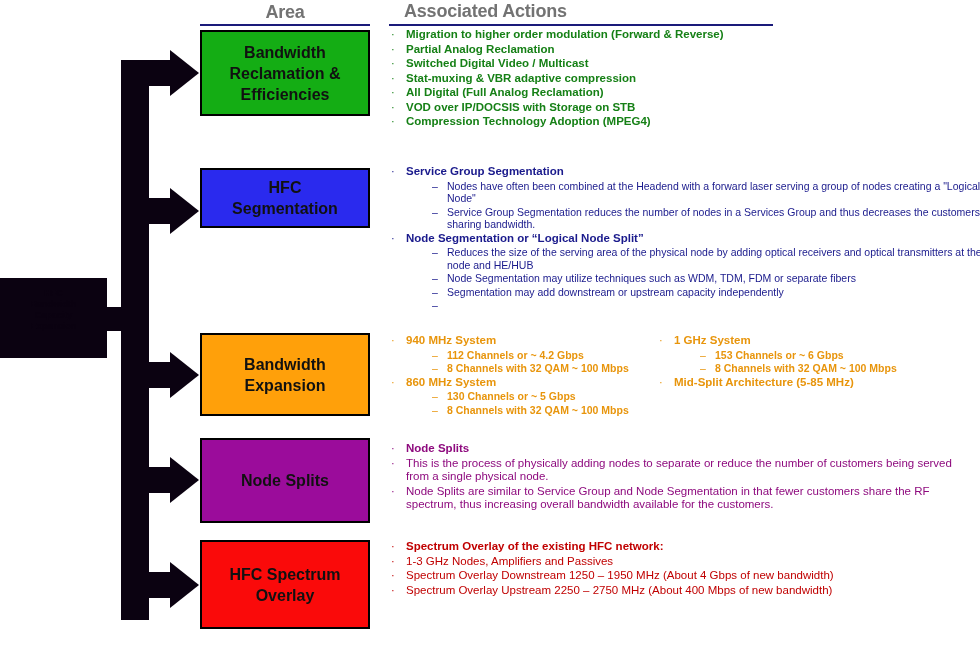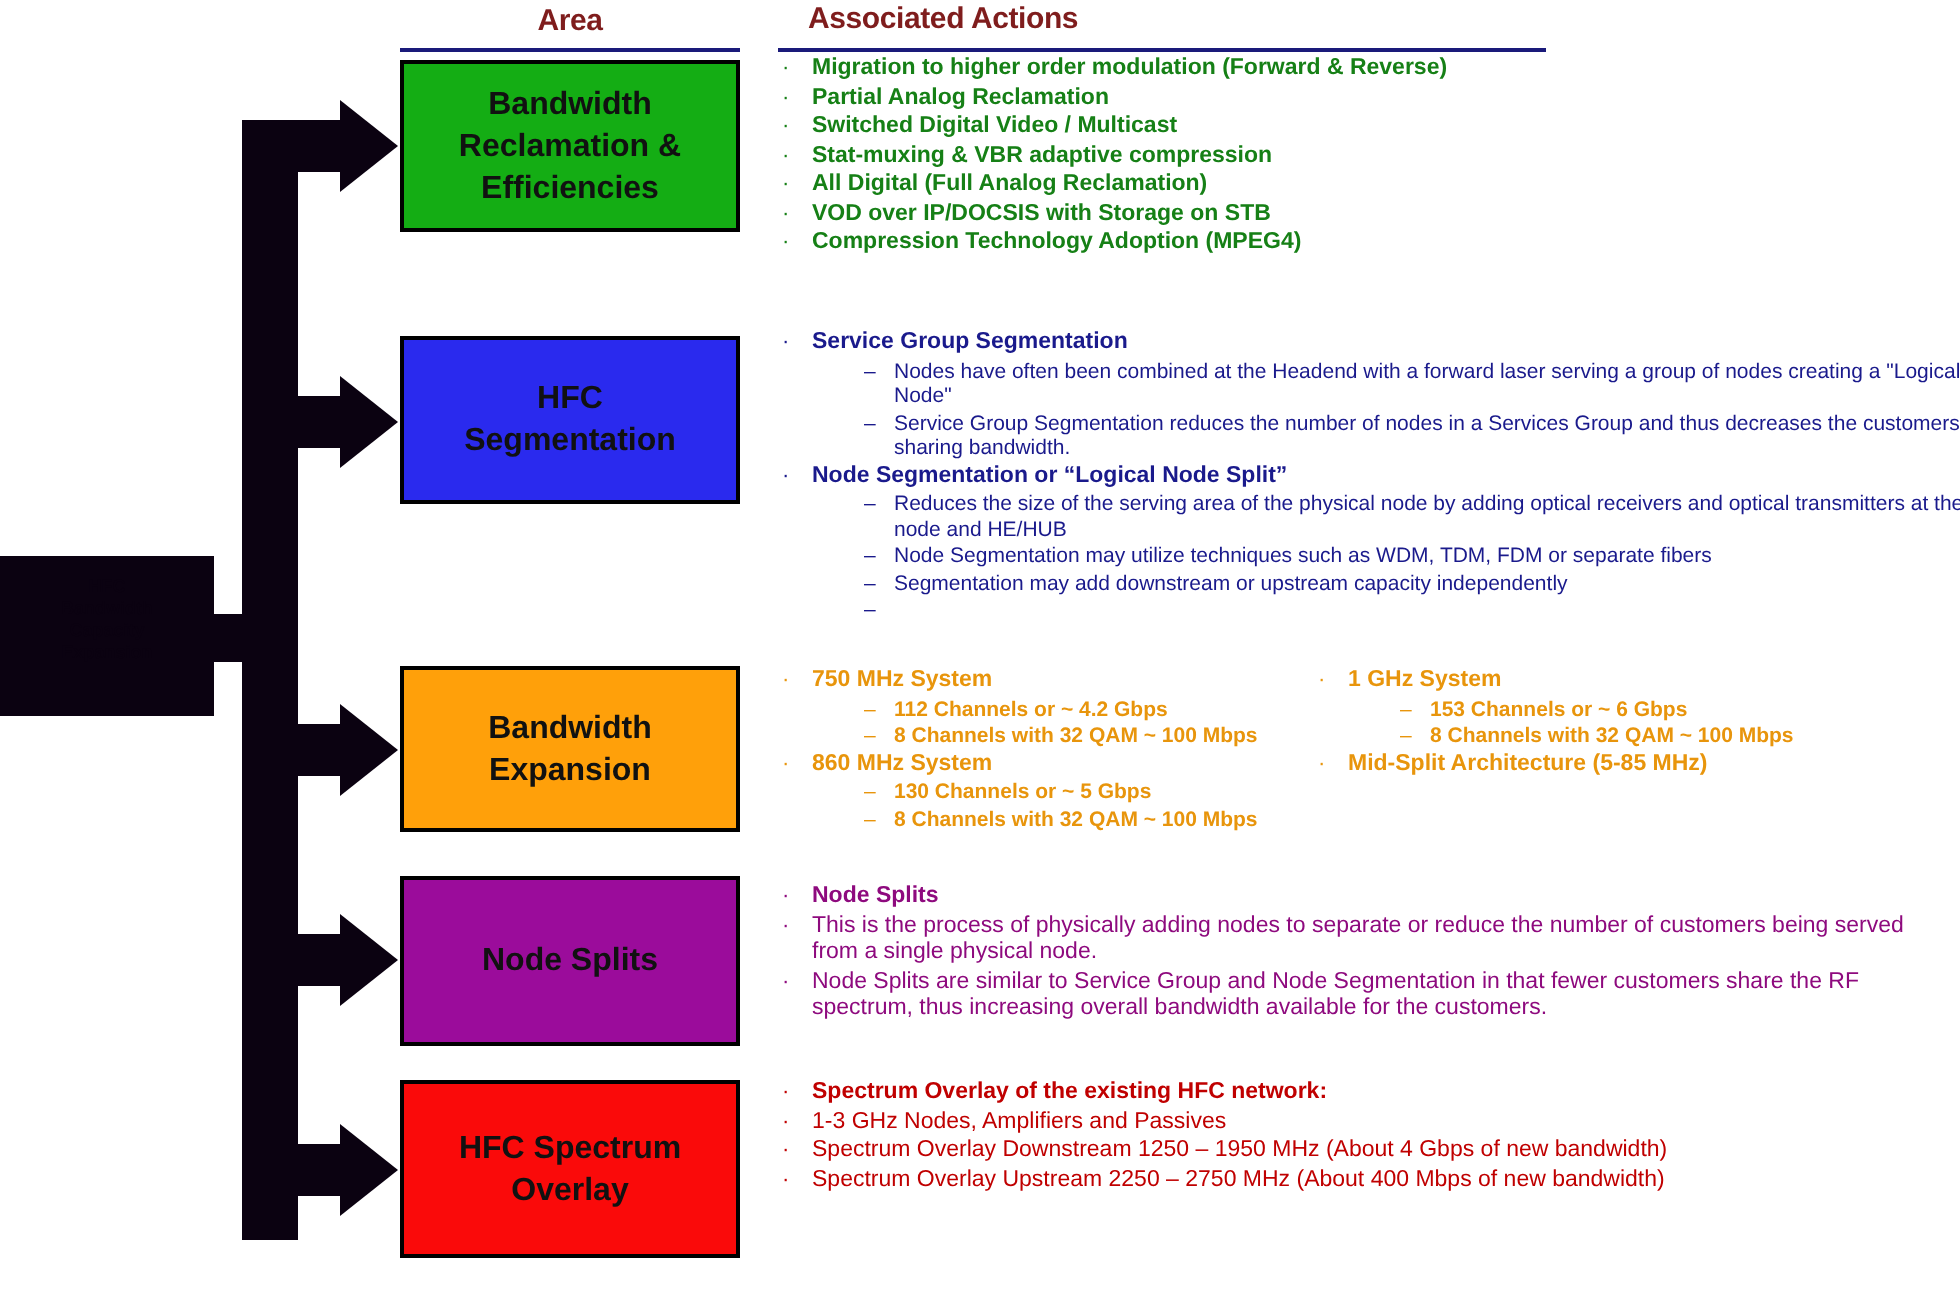--- a/index.html
+++ b/index.html
@@ -11,23 +11,23 @@
     width: 980px;
     height: 654px;
     position: relative;
     overflow: hidden;
     font-family: "Liberation Sans", sans-serif;
   }
 
   
   .col-title {
     position: absolute;
-    font-size: 15px;
+    font-size: 18px;
     font-weight: bold;
-    color: #7f1d1d;
+    color: #737373;
     letter-spacing: -0.2px;
     white-space: nowrap;
   }
   #area-title   { left: 200px; top: 2px; width: 170px; text-align: center; }
   #actions-title{ left: 404px; top: 1px; }
 
   .rule {
     position: absolute;
     height: 2px;
     background: #1a1a7a;
@@ -188,21 +188,21 @@
     <div class="arrow" style="top: 562px;">
       <div class="shaft"></div>
       <div class="head"></div>
     </div>
   </div>
 
 <div id="areas-layer">
     <div class="area-box" style="top: 30px; height: 86px; background: rgb(20, 173, 20);"><span>Bandwidth
 Reclamation &amp;
 Efficiencies</span></div>
-    <div class="area-box" style="top: 168px; height: 84px; background: rgb(42, 42, 238);"><span>HFC
+    <div class="area-box" style="top: 168px; height: 60px; background: rgb(42, 42, 238);"><span>HFC
 Segmentation</span></div>
     <div class="area-box" style="top: 333px; height: 83px; background: rgb(255, 160, 10);"><span>Bandwidth
 Expansion</span></div>
     <div class="area-box" style="top: 438px; height: 85px; background: rgb(155, 12, 155);"><span>Node Splits</span></div>
     <div class="area-box" style="top: 540px; height: 89px; background: rgb(250, 10, 10);"><span>HFC Spectrum
 Overlay</span></div>
   </div>
 
 <div id="actions">
     <div class="group" style="top: 0px;">
@@ -220,21 +220,21 @@
       <div class="sub-row wide" style="color: rgb(26, 26, 140);"><span class="mark">–</span><span>Service Group Segmentation reduces the number of nodes in a Services Group and thus decreases the customers sharing bandwidth.</span></div>
       <div class="bullet-row wide" style="color: rgb(26, 26, 140);"><span class="mark">·</span><span class="bold">Node Segmentation or “Logical Node Split”</span></div>
       <div class="sub-row wide" style="color: rgb(26, 26, 140);"><span class="mark">–</span><span>Reduces the size of the serving area of the physical node by adding optical receivers and optical transmitters at the node and HE/HUB</span></div>
       <div class="sub-row wide" style="color: rgb(26, 26, 140);"><span class="mark">–</span><span>Node Segmentation may utilize techniques such as WDM, TDM, FDM or separate fibers</span></div>
       <div class="sub-row wide" style="color: rgb(26, 26, 140);"><span class="mark">–</span><span>Segmentation may add downstream or upstream capacity independently</span></div>
       <div class="sub-row wide" style="color: rgb(26, 26, 140);"><span class="mark">–</span></div>
     </div>
     <div class="group" style="top: 306px;">
       <div class="two-col">
         <div class="c-left">
-          <div class="bullet-row halfcol" style="color: rgb(232, 149, 12);"><span class="mark">·</span><span class="bold">750 MHz System</span></div>
+          <div class="bullet-row halfcol" style="color: rgb(232, 149, 12);"><span class="mark">·</span><span class="bold">940 MHz System</span></div>
           <div class="sub-row halfcol" style="color: rgb(232, 149, 12);"><span class="mark">–</span><span class="bold">112 Channels or ~ 4.2 Gbps</span></div>
           <div class="sub-row halfcol" style="color: rgb(232, 149, 12);"><span class="mark">–</span><span class="bold">8 Channels with 32 QAM ~ 100 Mbps</span></div>
           <div class="bullet-row halfcol" style="color: rgb(232, 149, 12);"><span class="mark">·</span><span class="bold">860 MHz System</span></div>
           <div class="sub-row halfcol" style="color: rgb(232, 149, 12);"><span class="mark">–</span><span class="bold">130 Channels or ~ 5 Gbps</span></div>
           <div class="sub-row halfcol" style="color: rgb(232, 149, 12);"><span class="mark">–</span><span class="bold">8 Channels with 32 QAM ~ 100 Mbps</span></div>
         </div>
         <div class="c-right">
           <div class="bullet-row halfcol" style="color: rgb(232, 149, 12);"><span class="mark">·</span><span class="bold">1 GHz System</span></div>
           <div class="sub-row halfcol" style="color: rgb(232, 149, 12);"><span class="mark">–</span><span class="bold">153 Channels or ~ 6 Gbps</span></div>
           <div class="sub-row halfcol" style="color: rgb(232, 149, 12);"><span class="mark">–</span><span class="bold">8 Channels with 32 QAM ~ 100 Mbps</span></div>

